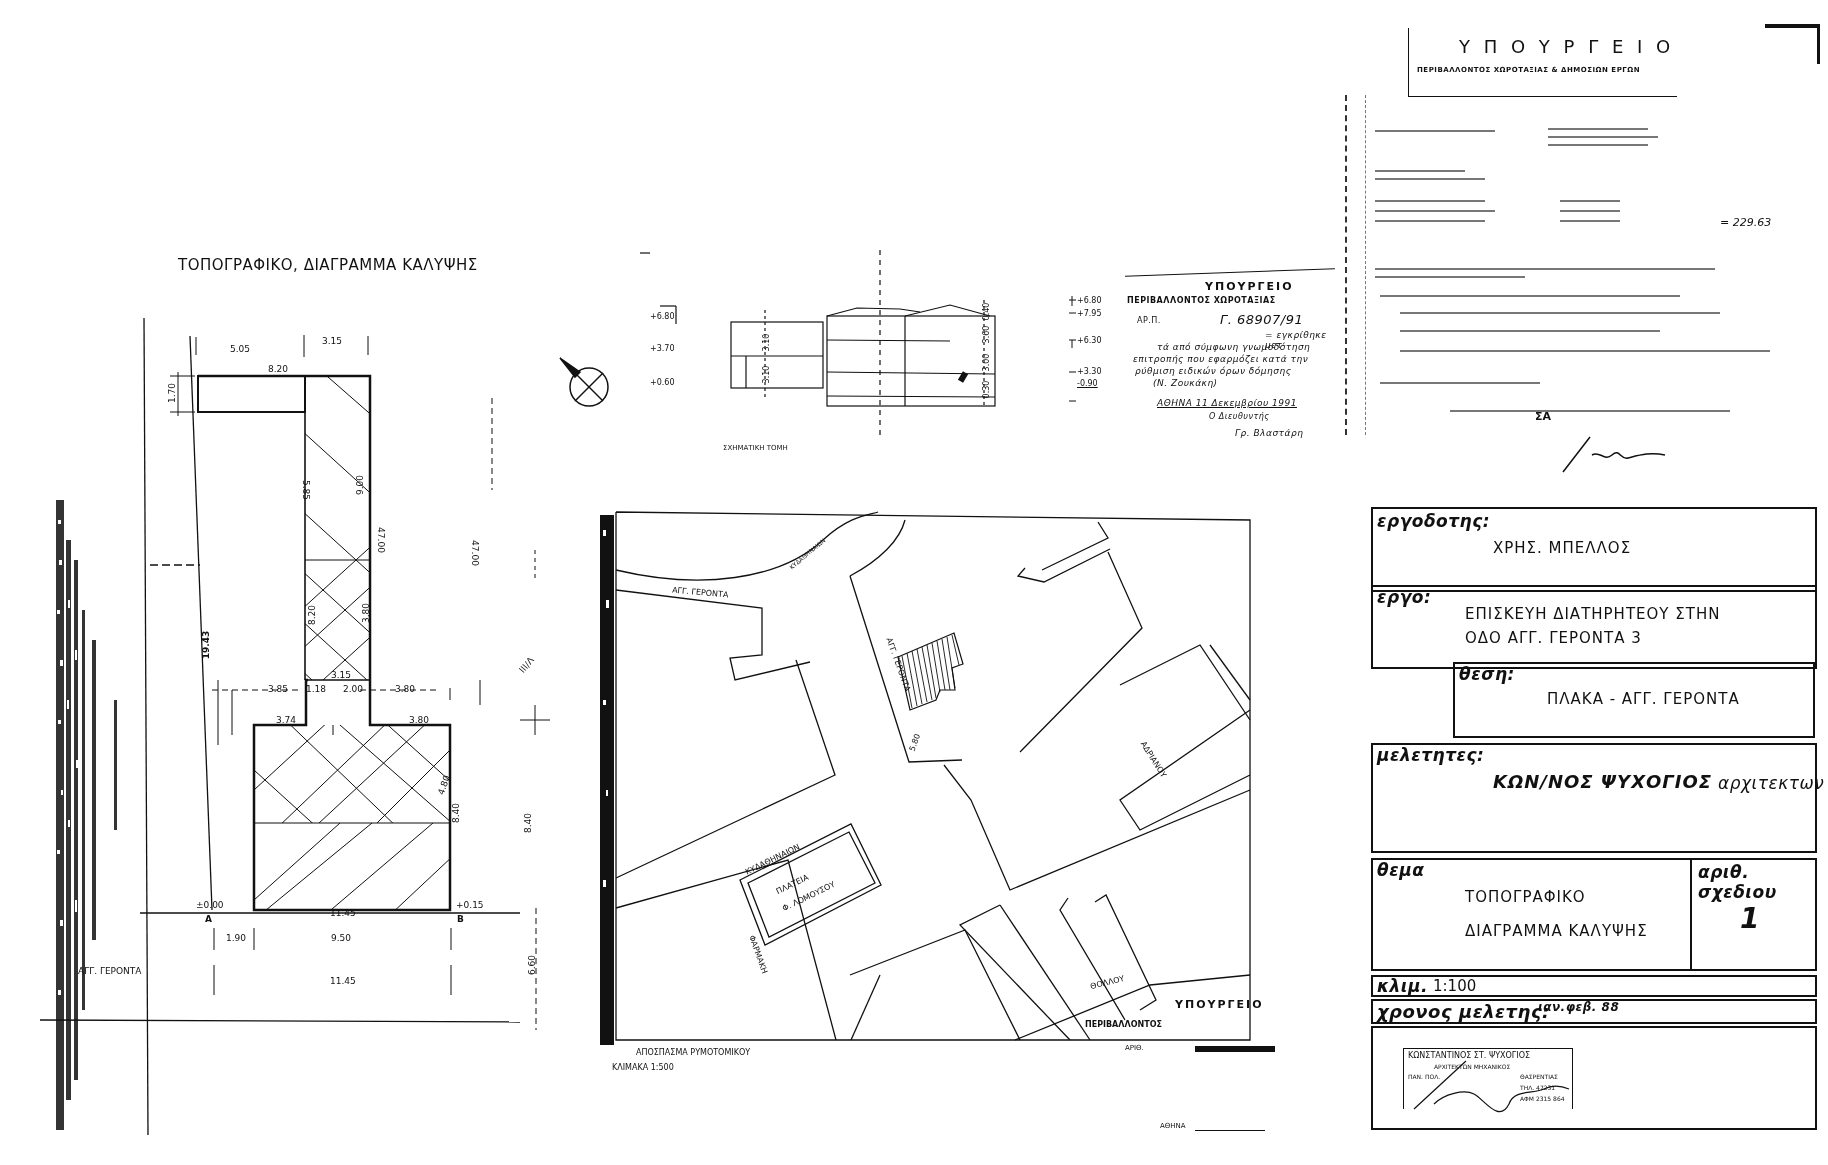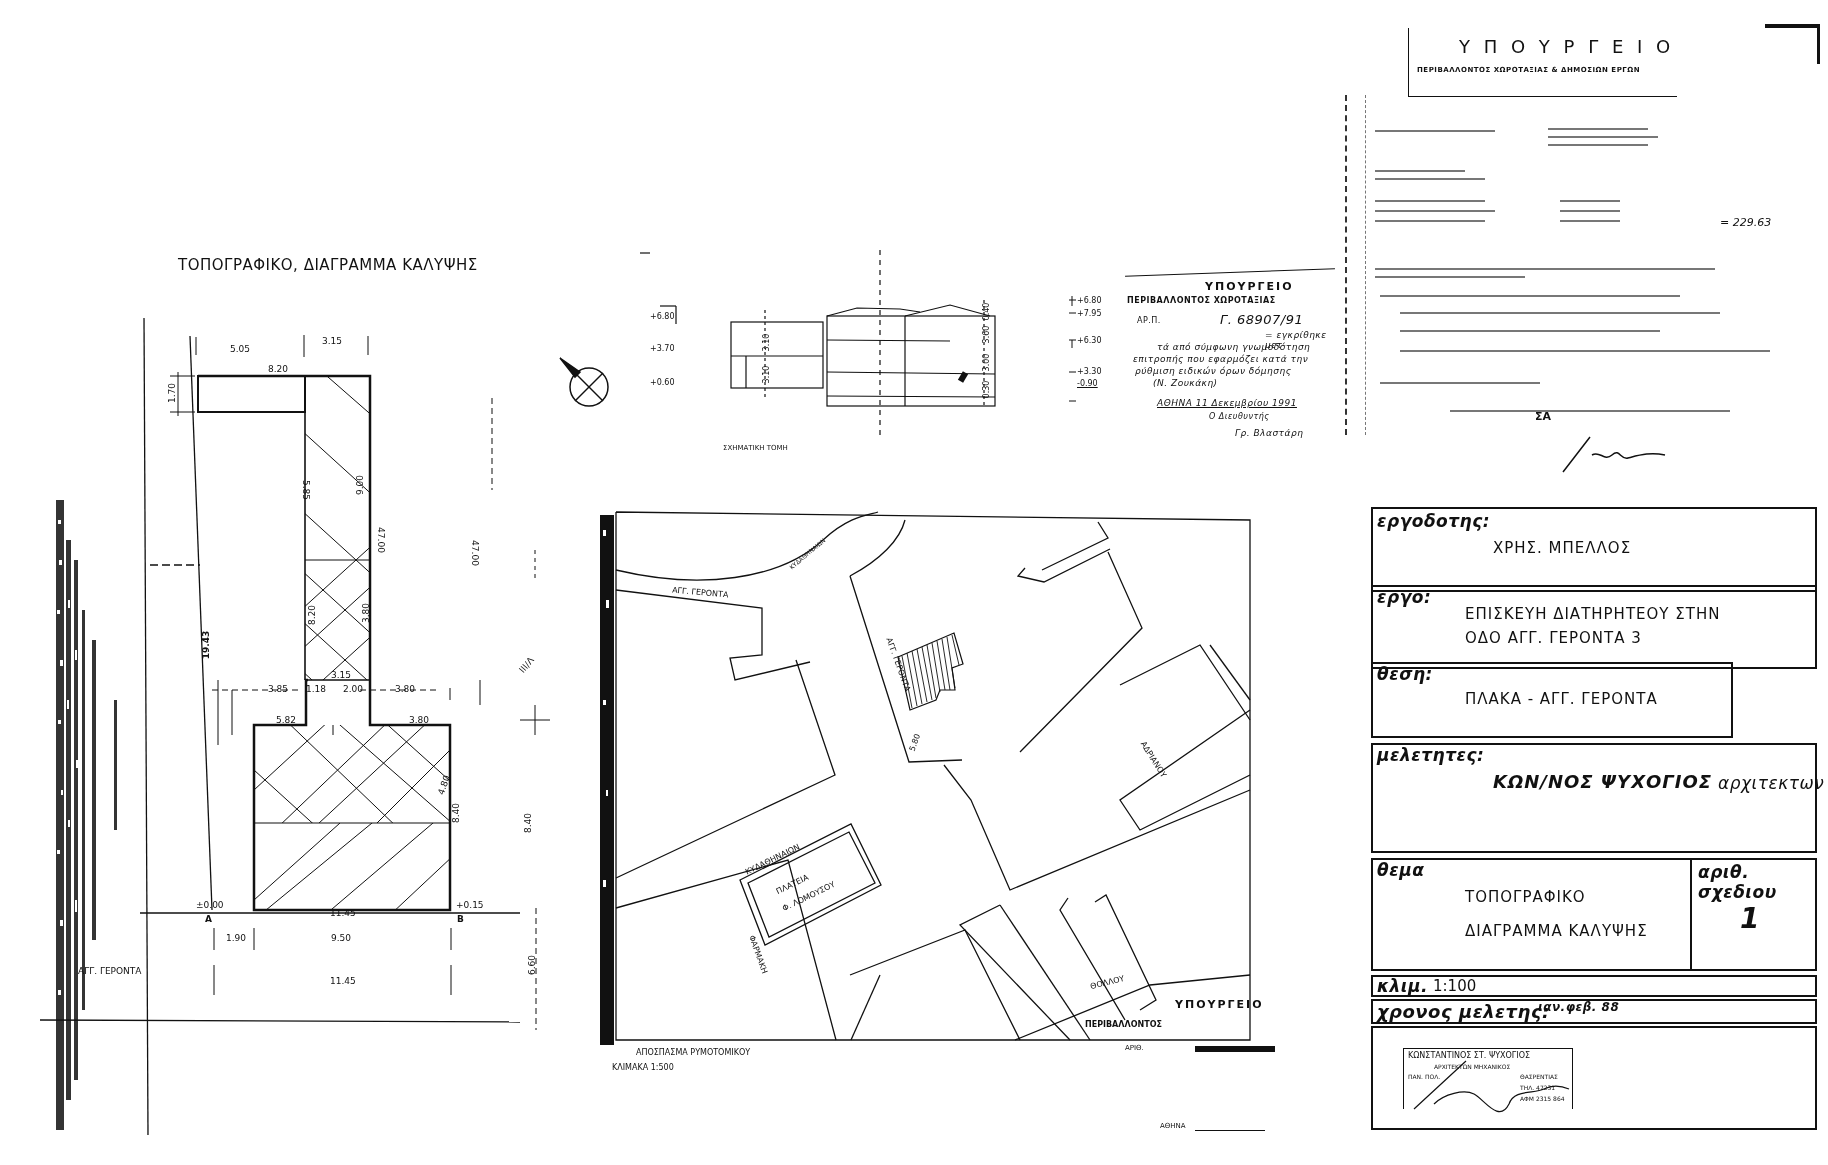--- a/index.html
+++ b/index.html
@@ -142,21 +142,21 @@
 </svg>
 
 <div class="dim" style="left:230px;top:336px;margin-top:8px;">5.05</div>
 <div class="dim" style="left:322px;top:336px;">3.15</div>
 <div class="dim" style="left:268px;top:364px;">8.20</div>
 <div class="dim" style="left:268px;top:684px;">3.85</div>
 <div class="dim" style="left:306px;top:684px;">1.18</div>
 <div class="dim" style="left:343px;top:684px;">2.00</div>
 <div class="dim" style="left:395px;top:684px;">3.80</div>
 <div class="dim" style="left:331px;top:670px;">3.15</div>
-<div class="dim" style="left:276px;top:715px;">5.82</div>
+<div class="dim" style="left:276px;top:715px;">3.74</div>
 <div class="dim" style="left:409px;top:715px;">3.80</div>
 <div class="dim" style="left:196px;top:900px;">±0.00</div>
 <div class="dim" style="left:456px;top:900px;">+0.15</div>
 <div class="dim" style="left:205px;top:914px;font-weight:bold;">A</div>
 <div class="dim" style="left:457px;top:914px;font-weight:bold;">B</div>
 <div class="dim" style="left:330px;top:908px;">11.45</div>
 <div class="dim" style="left:226px;top:933px;">1.90</div>
 <div class="dim" style="left:331px;top:933px;">9.50</div>
 <div class="dim" style="left:330px;top:976px;">11.45</div>
 <div class="dim" style="left:78px;top:966px;font-size:9px;">ΑΓΓ. ΓΕΡΟΝΤΑ</div>
@@ -349,21 +349,21 @@
 <div>
   <div class="tb-box" style="left:1371px;top:507px;width:446px;height:85px;">
     <div class="tb-label" style="left:4px;top:2px;">εργοδοτης:</div>
     <div class="tb-value" style="left:120px;top:30px;">ΧΡΗΣ. ΜΠΕΛΛΟΣ</div>
   </div>
   <div class="tb-box" style="left:1371px;top:585px;width:446px;height:84px;">
     <div class="tb-label" style="left:4px;top:0px;">εργο:</div>
     <div class="tb-value" style="left:92px;top:18px;">ΕΠΙΣΚΕΥΗ ΔΙΑΤΗΡΗΤΕΟΥ ΣΤΗΝ</div>
     <div class="tb-value" style="left:92px;top:42px;">ΟΔΟ ΑΓΓ. ΓΕΡΟΝΤΑ 3</div>
   </div>
-  <div class="tb-box" style="left:1371px;top:662px;width:362px;height:76px;">
+  <div class="tb-box" style="left:1453px;top:662px;width:362px;height:76px;">
     <div class="tb-label" style="left:4px;top:0px;">θεση:</div>
     <div class="tb-value" style="left:92px;top:26px;">ΠΛΑΚΑ - ΑΓΓ. ΓΕΡΟΝΤΑ</div>
   </div>
   <div class="tb-box" style="left:1371px;top:743px;width:446px;height:110px;">
     <div class="tb-label" style="left:4px;top:0px;">μελετητες:</div>
     <div class="tb-big" style="left:120px;top:26px;">ΚΩΝ/ΝΟΣ ΨΥΧΟΓΙΟΣ</div>
     <div class="tb-label" style="left:345px;top:28px;font-weight:normal;">αρχιτεκτων</div>
   </div>
   <div class="tb-box" style="left:1371px;top:858px;width:446px;height:113px;">
     <div class="tb-label" style="left:4px;top:0px;">θεμα</div>

